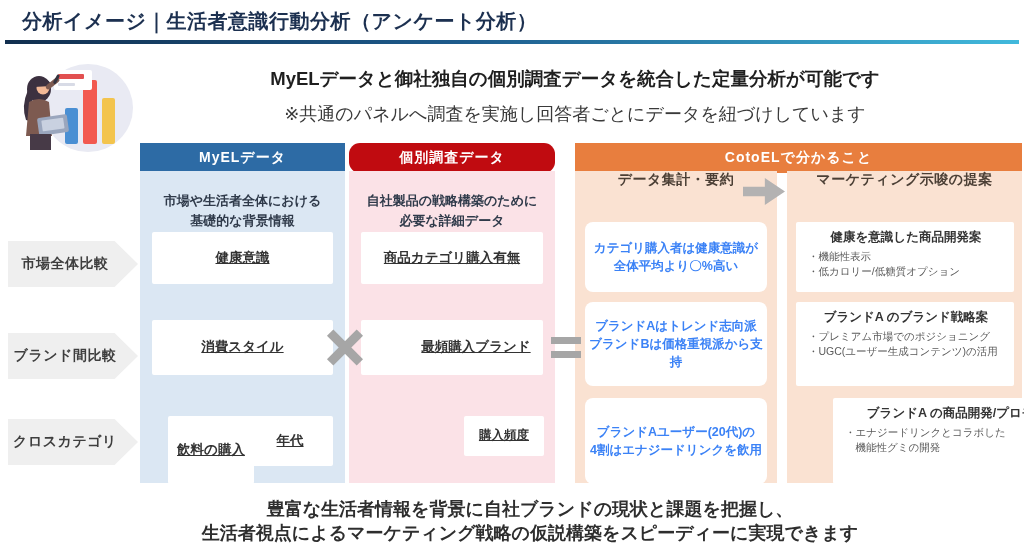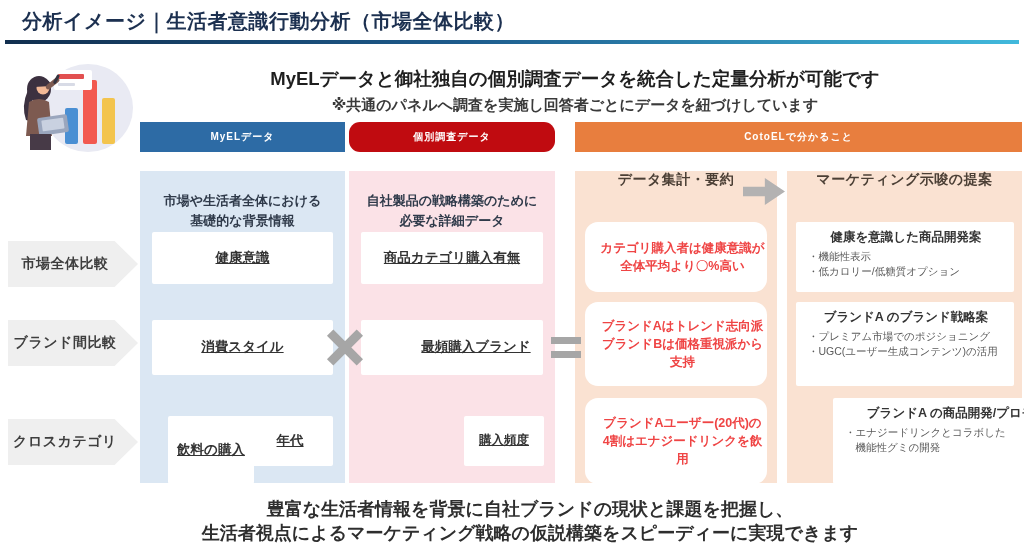--- a/index.html
+++ b/index.html
@@ -8,52 +8,52 @@
   #page { position:relative; width:1024px; height:550px; background:#fff; overflow:hidden; }
 
   .title { position:absolute; left:22px; top:8px; font-size:20px; font-weight:bold; color:#1c3050; letter-spacing:.5px; }
   .title-rule { position:absolute; left:5px; top:40px; width:1014px; height:4px;
     background:linear-gradient(90deg,#122f4f 0%,#1d5b8c 45%,#41b9dc 100%); }
 
   .illus { position:absolute; left:8px; top:56px; }
 
   .intro { position:absolute; left:130px; top:66px; width:890px; text-align:center; }
   .intro-l1 { font-size:18.5px; font-weight:bold; color:#1f1f1f; }
-  .intro-l2 { font-size:15px; font-weight:bold; color:#3a3a3a; margin-top:5px; }
+  .intro-l2 { font-size:18px; font-weight:normal; color:#3a3a3a; margin-top:11px; }
 
   .rowlabel { position:absolute; left:8px; width:130px; height:46px; background:#efefef;
     clip-path:polygon(0 0,82% 0,100% 50%,82% 100%,0 100%);
     display:flex; align-items:center; justify-content:center;
     font-size:14px; font-weight:bold; color:#3e3e3e; padding-right:16px; letter-spacing:.5px; }
-  .rl1 { top:241px; } .rl2 { top:320px; } .rl3 { top:419px;text-align:right; }
+  .rl1 { top:241px; } .rl2 { top:333px; } .rl3 { top:419px;text-align:right; }
 
-  .hdr { position:absolute; top:122px; height:30px; display:flex; align-items:center; justify-content:center;
-    color:#fff; font-size:10px; font-weight:bold; letter-spacing:1px; }
+  .hdr { position:absolute; top:143px; height:30px; display:flex; align-items:center; justify-content:center;
+    color:#fff; font-size:14px; font-weight:bold; letter-spacing:1px; }
   .hdr-blue   { left:140px; width:205px; background:#2d6ba5; }
   .hdr-red    { left:349px; width:206px; background:#c00b10;border-radius:11px; }
   .hdr-orange { left:575px; width:447px; background:#e87e3e; }
 
   .panel { position:absolute; top:171px; height:312px; }
   .panel-blue  { left:140px; width:205px; background:#dbe7f3; }
   .panel-pink  { left:349px; width:206px; background:#fbe2e7; }
   .panel-peach-l { left:575px; width:202px; background:#fae2d2; }
   .panel-peach-r { left:787px; width:235px; background:#fae2d2; }
 
   .subtitle { padding-top:20px; text-align:center; font-size:13px; font-weight:bold;
     color:#2f3a4a; line-height:1.5; }
   .sublabel { text-align:center; font-size:14px; font-weight:bold;
     color:#4b3f35; letter-spacing:.5px; }
 
   .cellbox { position:absolute; background:#fff; border-radius:2px;
     display:flex; flex-direction:column; align-items:center; justify-content:center;
     font-size:13.5px; font-weight:bold; color:#333; line-height:1.4; text-align:right;text-decoration:underline; }
 
-  .sumbox { position:absolute; background:#fff; border-radius:13px;
+  .sumbox { position:absolute; background:#fff; border-radius:8px;
     display:flex; flex-direction:column; align-items:center; justify-content:center;
-    font-size:12.5px; font-weight:bold; color:#ef4444; line-height:1.45; text-align:center;padding-left:13px; }
+    font-size:12.5px; font-weight:bold; color:#3b82f6; line-height:1.45; text-align:center; }
 
   .propbox { position:absolute; background:#fff; border-radius:2px; padding:7px 10px 4px 12px; }
   .propbox .ptitle { text-align:center; font-size:12.5px; font-weight:bold; color:#333; margin-bottom:3px; }
   .propbox .bullet { font-size:10.5px; color:#5a5a5a; line-height:1.45; text-align:left; }
 
   .op-x { position:absolute; left:326px; top:328px; width:38px; height:38px; }
   .op-x::before, .op-x::after { content:""; position:absolute; left:-2px; top:15px; width:42px; height:9px; background:#a6a6a6; }
   .op-x::before { transform:rotate(45deg); } .op-x::after { transform:rotate(-45deg); }
 
   .op-eq { position:absolute; left:551px; top:337px; width:30px; height:21px; }
@@ -64,21 +64,21 @@
     clip-path:polygon(0 32%,52% 32%,52% 0,100% 50%,52% 100%,52% 68%,0 68%); }
 
   .footer { position:absolute; left:30px; top:497px; width:1000px; text-align:center;
     font-size:18px; font-weight:bold; color:#2e2e2e; line-height:1.35; }
 </style>
 </head>
 <body>
 
 <div id="page">
 
-  <div class="title">分析イメージ｜生活者意識行動分析（市場全体比較）</div>
+  <div class="title">分析イメージ｜生活者意識行動分析（アンケート分析）</div>
   <div class="title-rule"></div>
 
   <svg class="illus" width="128" height="96" viewBox="0 0 128 96">
     <ellipse cx="80" cy="52" rx="45" ry="44" fill="#e9eaf3"></ellipse>
     <rect x="57" y="52" width="13" height="36" rx="2" fill="#4a8fd3"></rect>
     <rect x="75" y="24" width="14" height="64" rx="2" fill="#f2594f"></rect>
     <rect x="94" y="42" width="13" height="46" rx="2" fill="#f3c44d"></rect>
     <rect x="46" y="14" width="38" height="20" rx="2" fill="#ffffff"></rect>
     <rect x="50" y="18" width="26" height="5" rx="1" fill="#e25050"></rect>
     <rect x="50" y="27" width="17" height="3" rx="1" fill="#d8dbe6"></rect>
@@ -128,21 +128,21 @@
 
   <div class="blockarrow"></div>
 
   <div class="cellbox" style="left:152px; top:232px; width:181px; height:52px;">健康意識</div>
   <div class="cellbox" style="left:152px; top:320px; width:181px; height:55px;">消費スタイル</div>
   <div class="cellbox" style="left:134px; top:416px; width:86px; height:68px;margin-left:34px;">飲料の購入</div>
   <div class="cellbox" style="left:247px; top:416px; width:86px; height:50px;">年代</div>
 
   <div class="cellbox" style="left:361px; top:232px; width:182px; height:52px;">商品カテゴリ購入有無</div>
   <div class="cellbox" style="left:361px; top:320px; width:182px; height:55px;padding-left:48px;">最頻購入ブランド</div>
-  <div class="cellbox" style="left:464px; top:416px; width:80px; height:50px; font-size:12.5px;">購入頻度</div>
+  <div class="cellbox" style="left:464px; top:416px; width:80px; height:40px; font-size:12.5px;">購入頻度</div>
 
   <div class="op-x"></div>
   <div class="op-eq"></div>
 
   <div class="sumbox" style="left:585px; top:222px; width:182px; height:70px;">
     <div>カテゴリ購入者は健康意識が</div>
     <div>全体平均より〇%高い</div>
   </div>
   <div class="sumbox" style="left:585px; top:302px; width:182px; height:84px;">
     <div>ブランドAはトレンド志向派</div>

